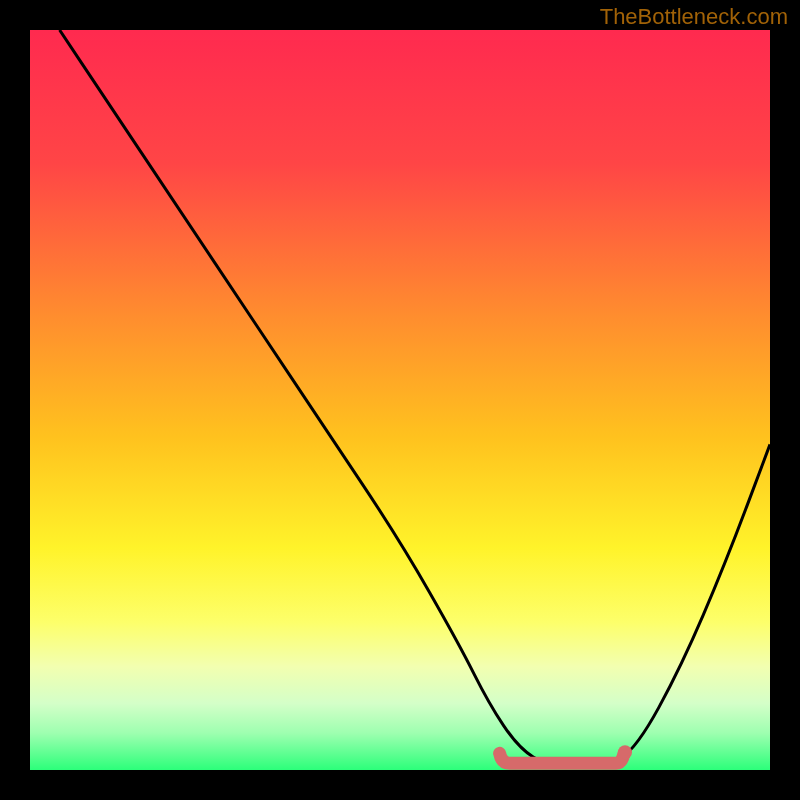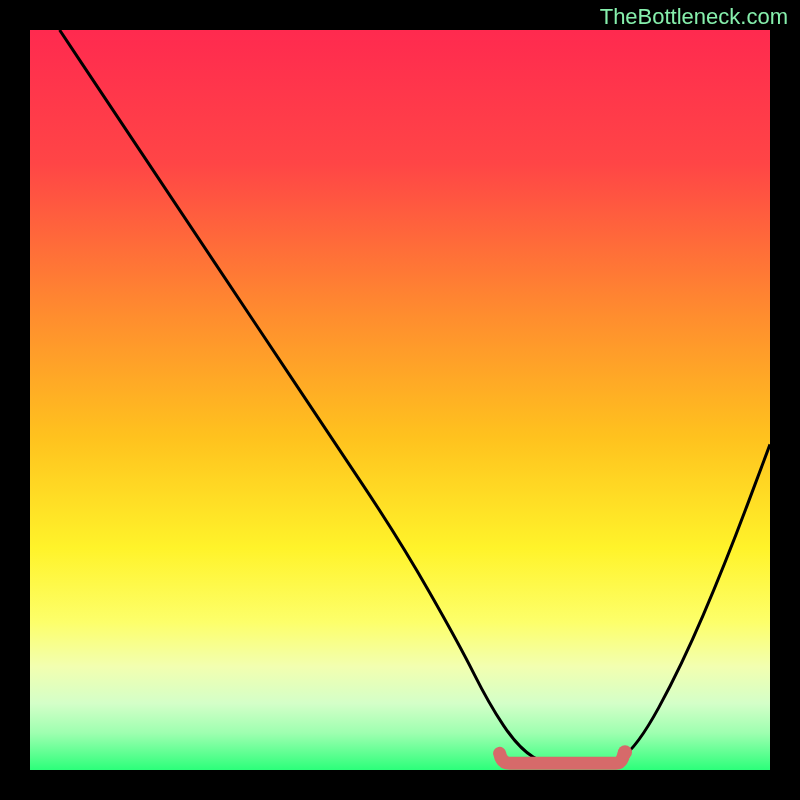--- a/index.html
+++ b/index.html
@@ -8,21 +8,21 @@
     width: 800px;
     height: 800px;
     background: #000;
     position: relative;
     font-family: Arial, Helvetica, sans-serif;
   }
   .watermark {
     position: absolute;
     top: 4px;
     right: 12px;
-    color: #86efac;
+    color: #a16207;
     font-size: 22px;
     font-weight: 500;
     z-index: 10;
   }
   .plot-area {
     position: absolute;
     left: 30px;
     top: 30px;
     width: 740px;
     height: 740px;

